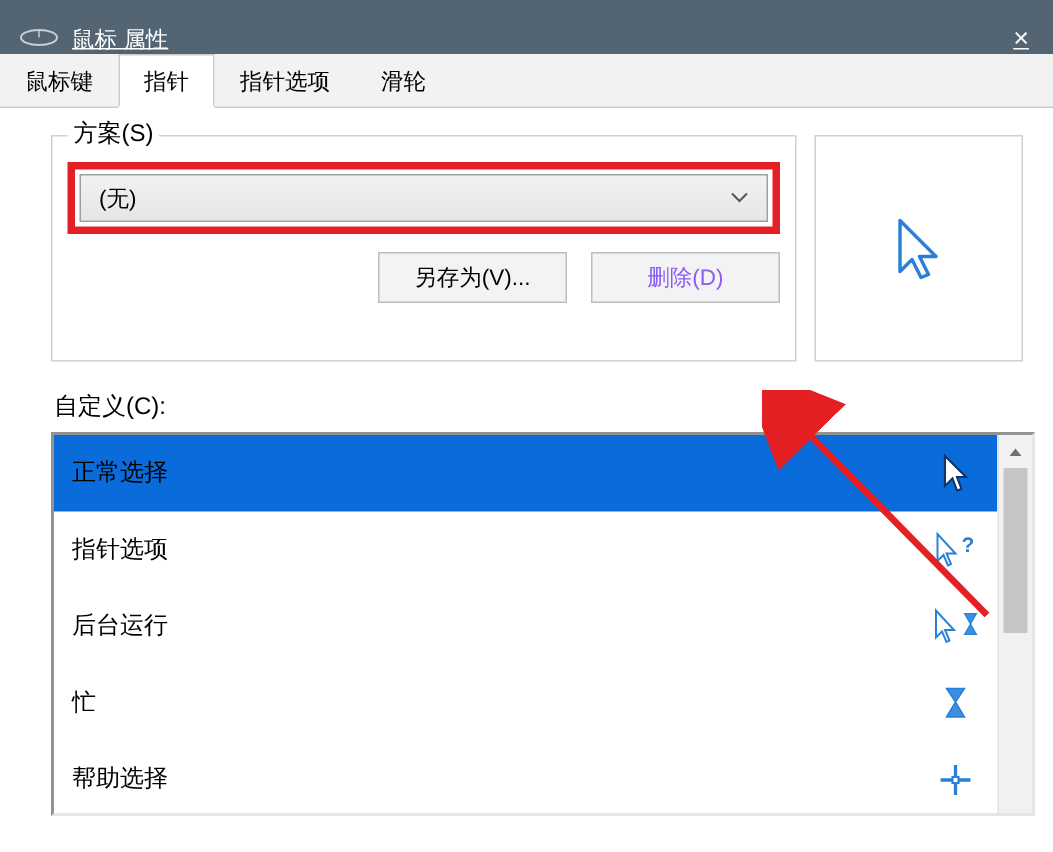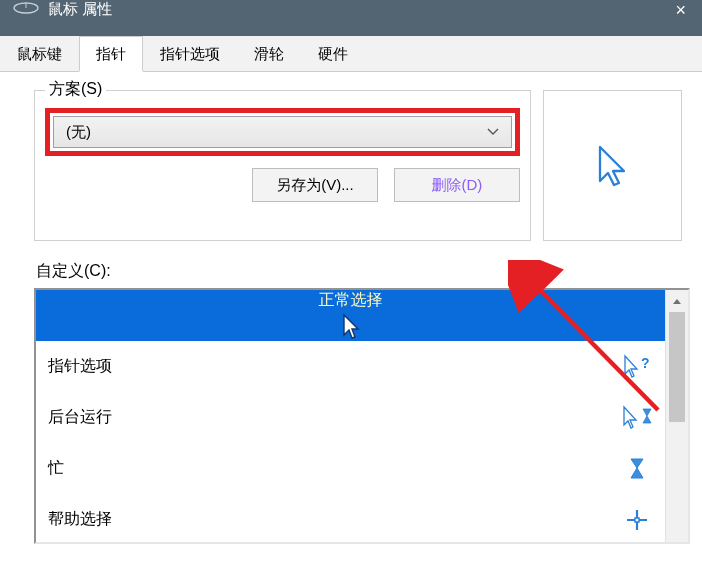--- a/index.html
+++ b/index.html
@@ -9,24 +9,25 @@
     background: #fff;
     width: 702px;
     height: 568px;
     overflow: hidden;
     position: relative;
   }
   .titlebar {
     background: #536573;
     height: 36px;
     display: flex;
-    align-items: flex-start;
+    align-items: flex-end;
     padding: 0 12px;
     color: #fff;
     justify-content: space-between;
+    text-decoration: underline;
   }
   .titlebar-left { display: flex; align-items: center; gap: 8px; }
   .mouse-logo { width: 28px; height: 14px; }
   .title-text { font-size: 15px; }
   .close-btn { font-size: 18px; font-weight: 300; padding: 0 4px; }
   .tabs {
     display: flex;
     border-bottom: 1px solid #ccc;
     background: #f2f2f2;
     height: 36px;
@@ -119,21 +120,21 @@
     overflow: hidden;
   }
   .list-item {
     height: 51px;
     display: flex;
     align-items: center;
     justify-content: space-between;
     padding: 0 12px 0 12px;
     font-size: 16px;
   }
-  .list-item.selected { background: #0a6bda; color: #fef9c3; flex-direction: column; }
+  .list-item.selected { background: #0a6bda; color: #000000; }
   .item-icon { width: 32px; display:flex; justify-content:center; }
   .scrollbar {
     width: 23px;
     background: #f1f1f1;
     border-left: 1px solid #e1e1e1;
     position: relative;
   }
   .scroll-arrow {
     position: absolute;
     left: 0; right: 0;
@@ -172,21 +173,20 @@
     <span class="title-text">鼠标 属性</span>
   </div>
   <span class="close-btn">×</span>
 </div>
 
 <div class="tabs">
   <div class="tab">鼠标键</div>
   <div class="tab active">指针</div>
   <div class="tab">指针选项</div>
   <div class="tab">滑轮</div>
-  <div class="tab">硬件</div>
 </div>
 
 <div class="content">
 
   <div class="row1">
 
     <div class="scheme-box">
       <span class="scheme-label">方案(S)</span>
       <div class="highlight-wrap">
         <div class="dropdown">

